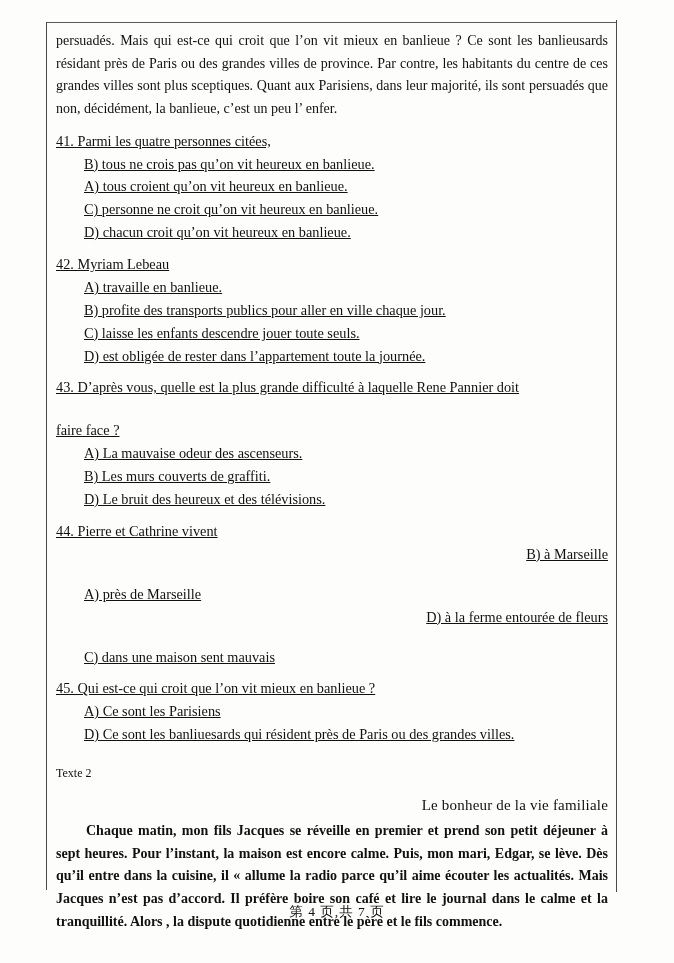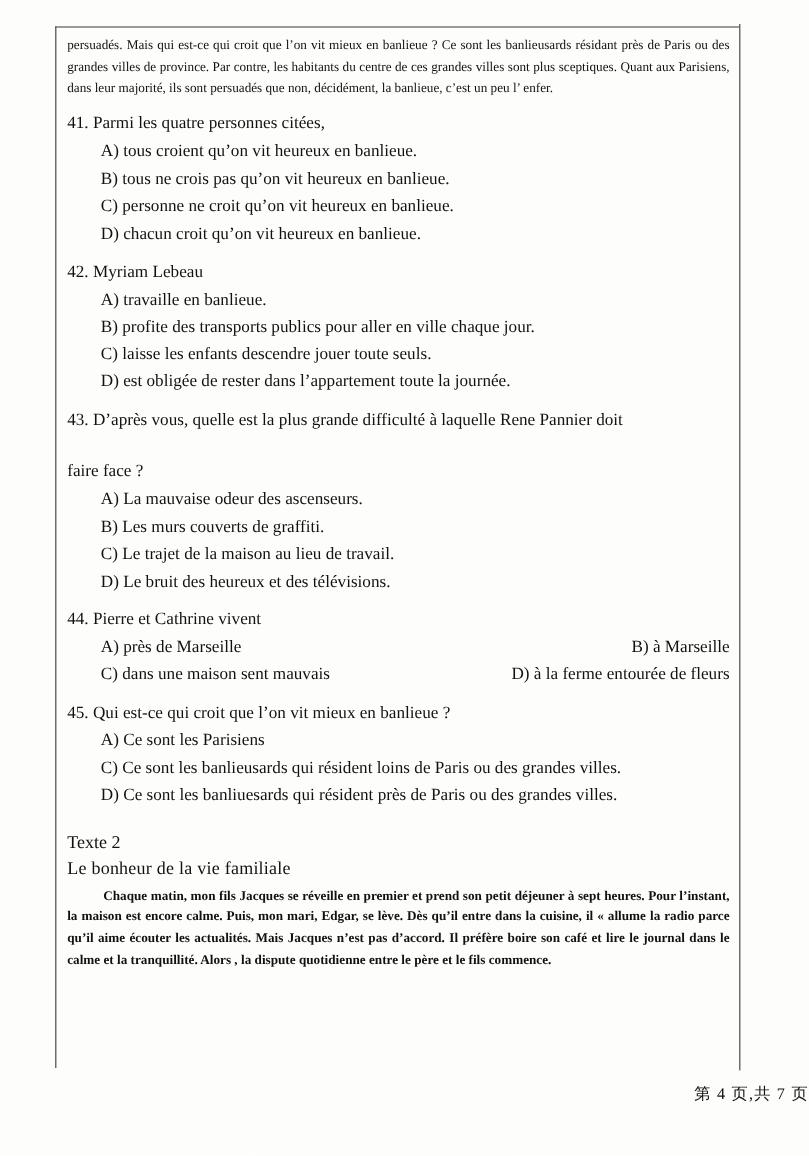--- a/index.html
+++ b/index.html
@@ -40,135 +40,134 @@
     width: 570px; height: 1px;
     background: #5a5a5a;
   }
   .content {
     position: absolute;
     left: 56px;
     top: 30px;
     width: 552px;
   }
   .para {
-    font-size: 11px;
+    font-size: 14px;
     line-height: 1.62;
     text-align: justify;
     margin: 0 0 4px 0;
   }
   .para.indent {
     text-indent: 30px;
     font-weight: bold;
   }
 
   .qblock {
     margin-top: 9px;
+    text-decoration: underline;
   }
   .qline {
     font-size: 14.3px;
     line-height: 1.60;
     margin: 0;
   }
   .qstem {
     margin: 0 0 0 0;
   }
   .opt {
     margin: 0 0 0 28px;
     font-size: 14.3px;
     line-height: 1.60;
   }
   .opt-row {
     display: flex;
     margin-left: 28px;
     font-size: 14.3px;
     line-height: 1.60;
   }
-  .opt-row .c1 { width: 290px; }
+  .opt-row .c1 { width: 290px; margin-top: 40px; }
   .opt-row .c2 { flex: 1; text-align: right; }
   .cont-indent {
     margin-left: 0;
     margin-top: 20px;
   }
 
   .texte-label {
-    font-size: 15px;
+    font-size: 12px;
     margin-top: 20px;
-    margin-bottom: 4px;
+    margin-bottom: 16px;
   }
   .texte-title {
     font-size: 15px;
-    text-align: left;
+    text-align: right;
     margin: 2px 0 6px 0;
     letter-spacing: 0.2px;
   }
   .footer {
     position: absolute;
     left: 0;
     top: 903px;
     width: 674px;
-    text-align: right;
+    text-align: center;
     font-size: 13.5px;
     font-family: "Liberation Serif", serif;
     letter-spacing: 1px;
   }
 </style>
 </head>
 <body>
 
 <div class="page">
 
   <div class="scan-border-top"></div>
   <div class="scan-border-left"></div>
   <div class="scan-border-right"></div>
 
   <div class="content">
 
     <p class="para">persuadés. Mais qui est-ce qui croit que l’on vit mieux en banlieue ? Ce sont les banlieusards résidant près de Paris ou des grandes villes de province. Par contre, les habitants du centre de ces grandes villes sont plus sceptiques. Quant aux Parisiens, dans leur majorité, ils sont persuadés que non, décidément, la banlieue, c’est un peu l’ enfer.</p>
 
     <div class="qblock">
       <p class="qline qstem">41. Parmi les quatre personnes citées,</p>
+      <p class="opt">B) tous ne crois pas qu’on vit heureux en banlieue.</p>
       <p class="opt">A) tous croient qu’on vit heureux en banlieue.</p>
-      <p class="opt">B) tous ne crois pas qu’on vit heureux en banlieue.</p>
       <p class="opt">C) personne ne croit qu’on vit heureux en banlieue.</p>
       <p class="opt">D) chacun croit qu’on vit heureux en banlieue.</p>
     </div>
 
     <div class="qblock">
       <p class="qline qstem">42. Myriam Lebeau</p>
       <p class="opt">A) travaille en banlieue.</p>
       <p class="opt">B) profite des transports publics pour aller en ville chaque jour.</p>
       <p class="opt">C) laisse les enfants descendre jouer toute seuls.</p>
       <p class="opt">D) est obligée de rester dans l’appartement toute la journée.</p>
     </div>
 
     <div class="qblock">
       <p class="qline qstem">43. D’après vous, quelle est la plus grande difficulté à laquelle Rene Pannier doit</p>
       <p class="qline cont-indent">faire face ?</p>
       <p class="opt">A) La mauvaise odeur des ascenseurs.</p>
       <p class="opt">B) Les murs couverts de graffiti.</p>
-      <p class="opt">C) Le trajet de la maison au lieu de travail.</p>
       <p class="opt">D) Le bruit des heureux et des télévisions.</p>
     </div>
 
     <div class="qblock">
       <p class="qline qstem">44. Pierre et Cathrine vivent</p>
       <div class="opt-row">
         <span class="c1">A) près de Marseille</span>
         <span class="c2">B) à Marseille</span>
       </div>
       <div class="opt-row">
         <span class="c1">C) dans une maison sent mauvais</span>
         <span class="c2">D) à la ferme entourée de fleurs</span>
       </div>
     </div>
 
     <div class="qblock">
       <p class="qline qstem">45. Qui est-ce qui croit que l’on vit mieux en banlieue ?</p>
       <p class="opt">A) Ce sont les Parisiens</p>
-      <p class="opt">C) Ce sont les banlieusards qui résident loins de Paris ou des grandes villes.</p>
       <p class="opt">D) Ce sont les banliuesards qui résident près de Paris ou des grandes villes.</p>
     </div>
 
     <div class="texte-label">Texte 2</div>
     <div class="texte-title">Le bonheur de la vie familiale</div>
     <p class="para indent">Chaque matin, mon fils Jacques se réveille en premier et prend son petit déjeuner à sept heures. Pour l’instant, la maison est encore calme. Puis, mon mari, Edgar, se lève. Dès qu’il entre dans la cuisine, il « allume la radio parce qu’il aime écouter les actualités. Mais Jacques n’est pas d’accord. Il préfère boire son café et lire le journal dans le calme et la tranquillité. Alors , la dispute quotidienne entre le père et le fils commence.</p>
 
   </div>
 
   <div class="footer">第 4 页,共 7 页</div>

